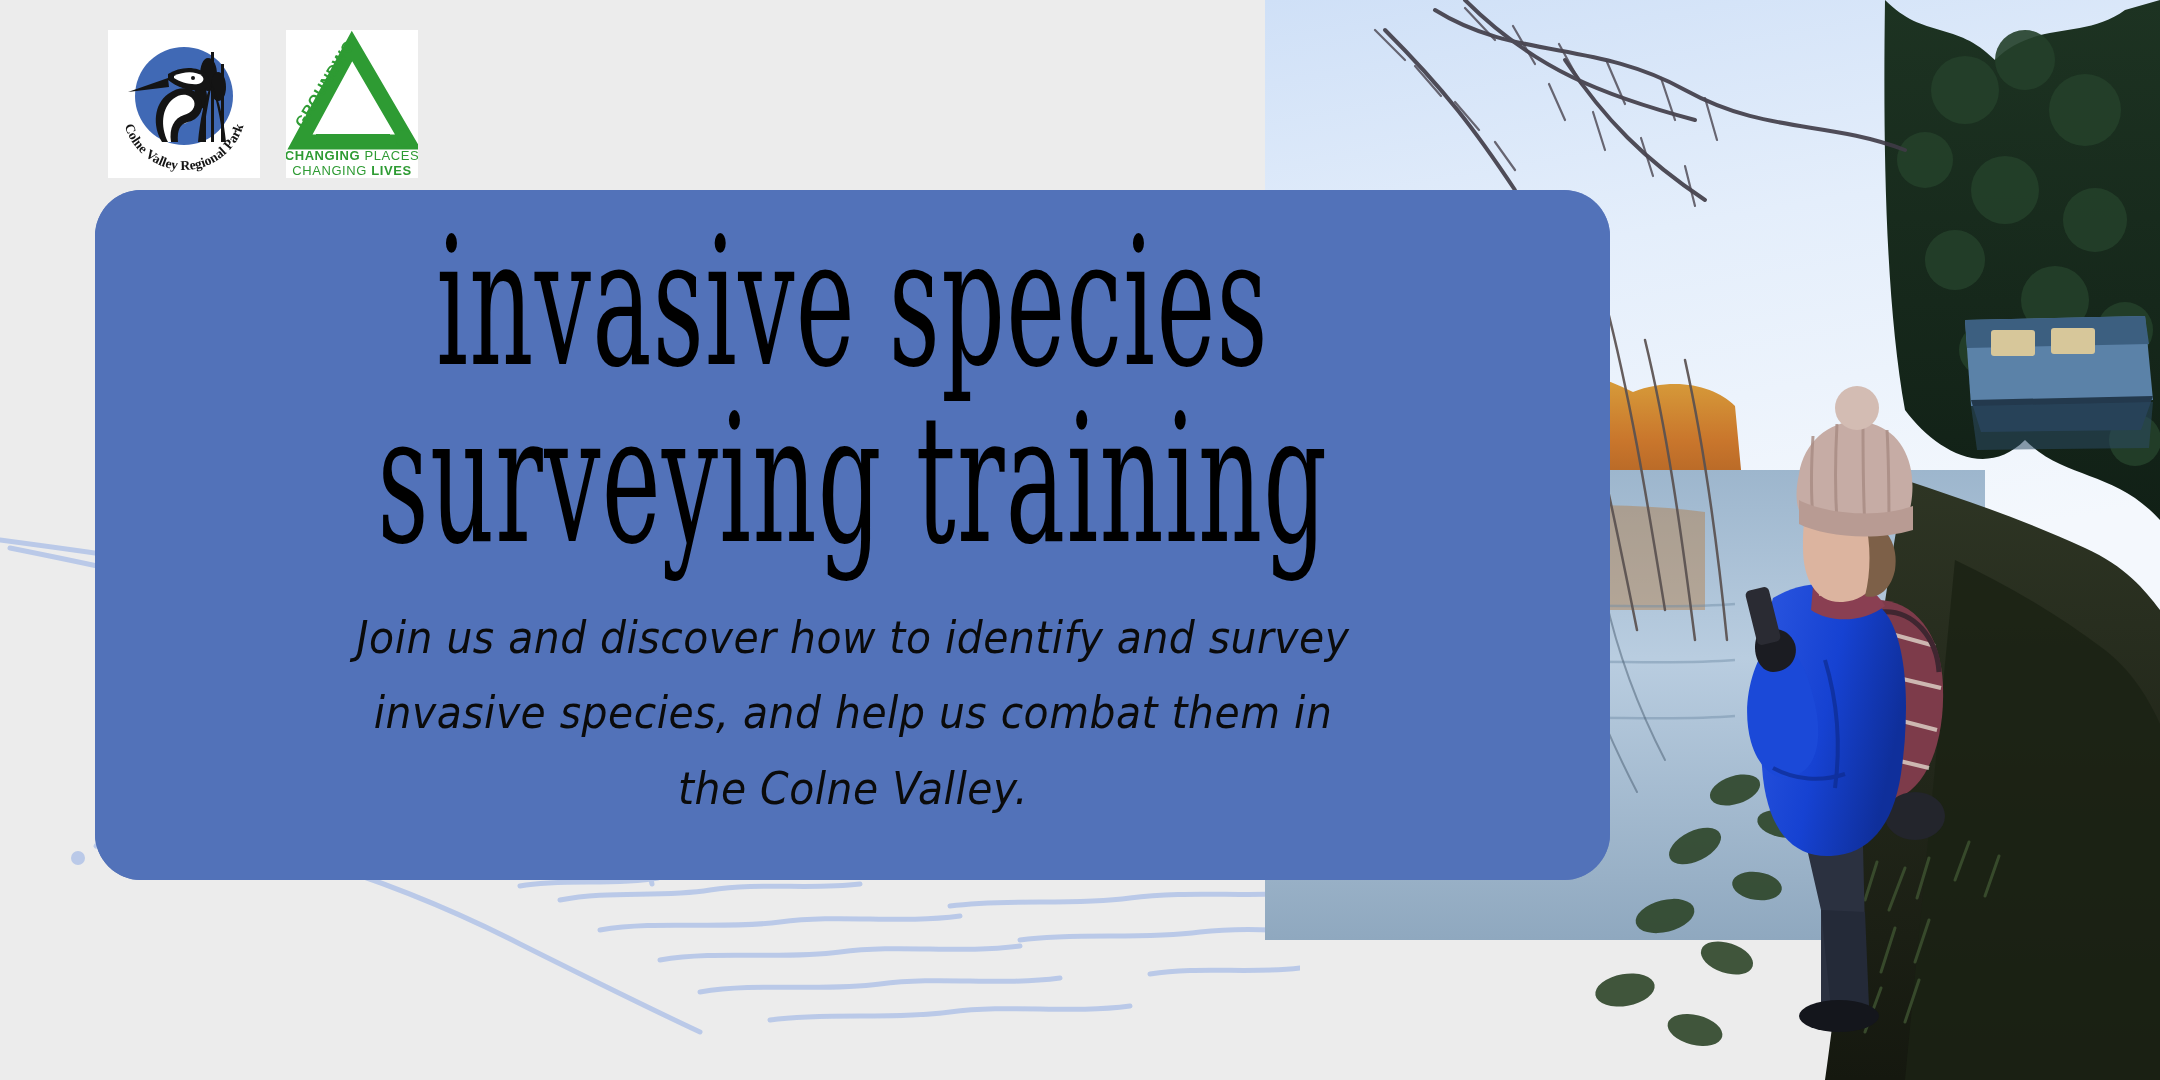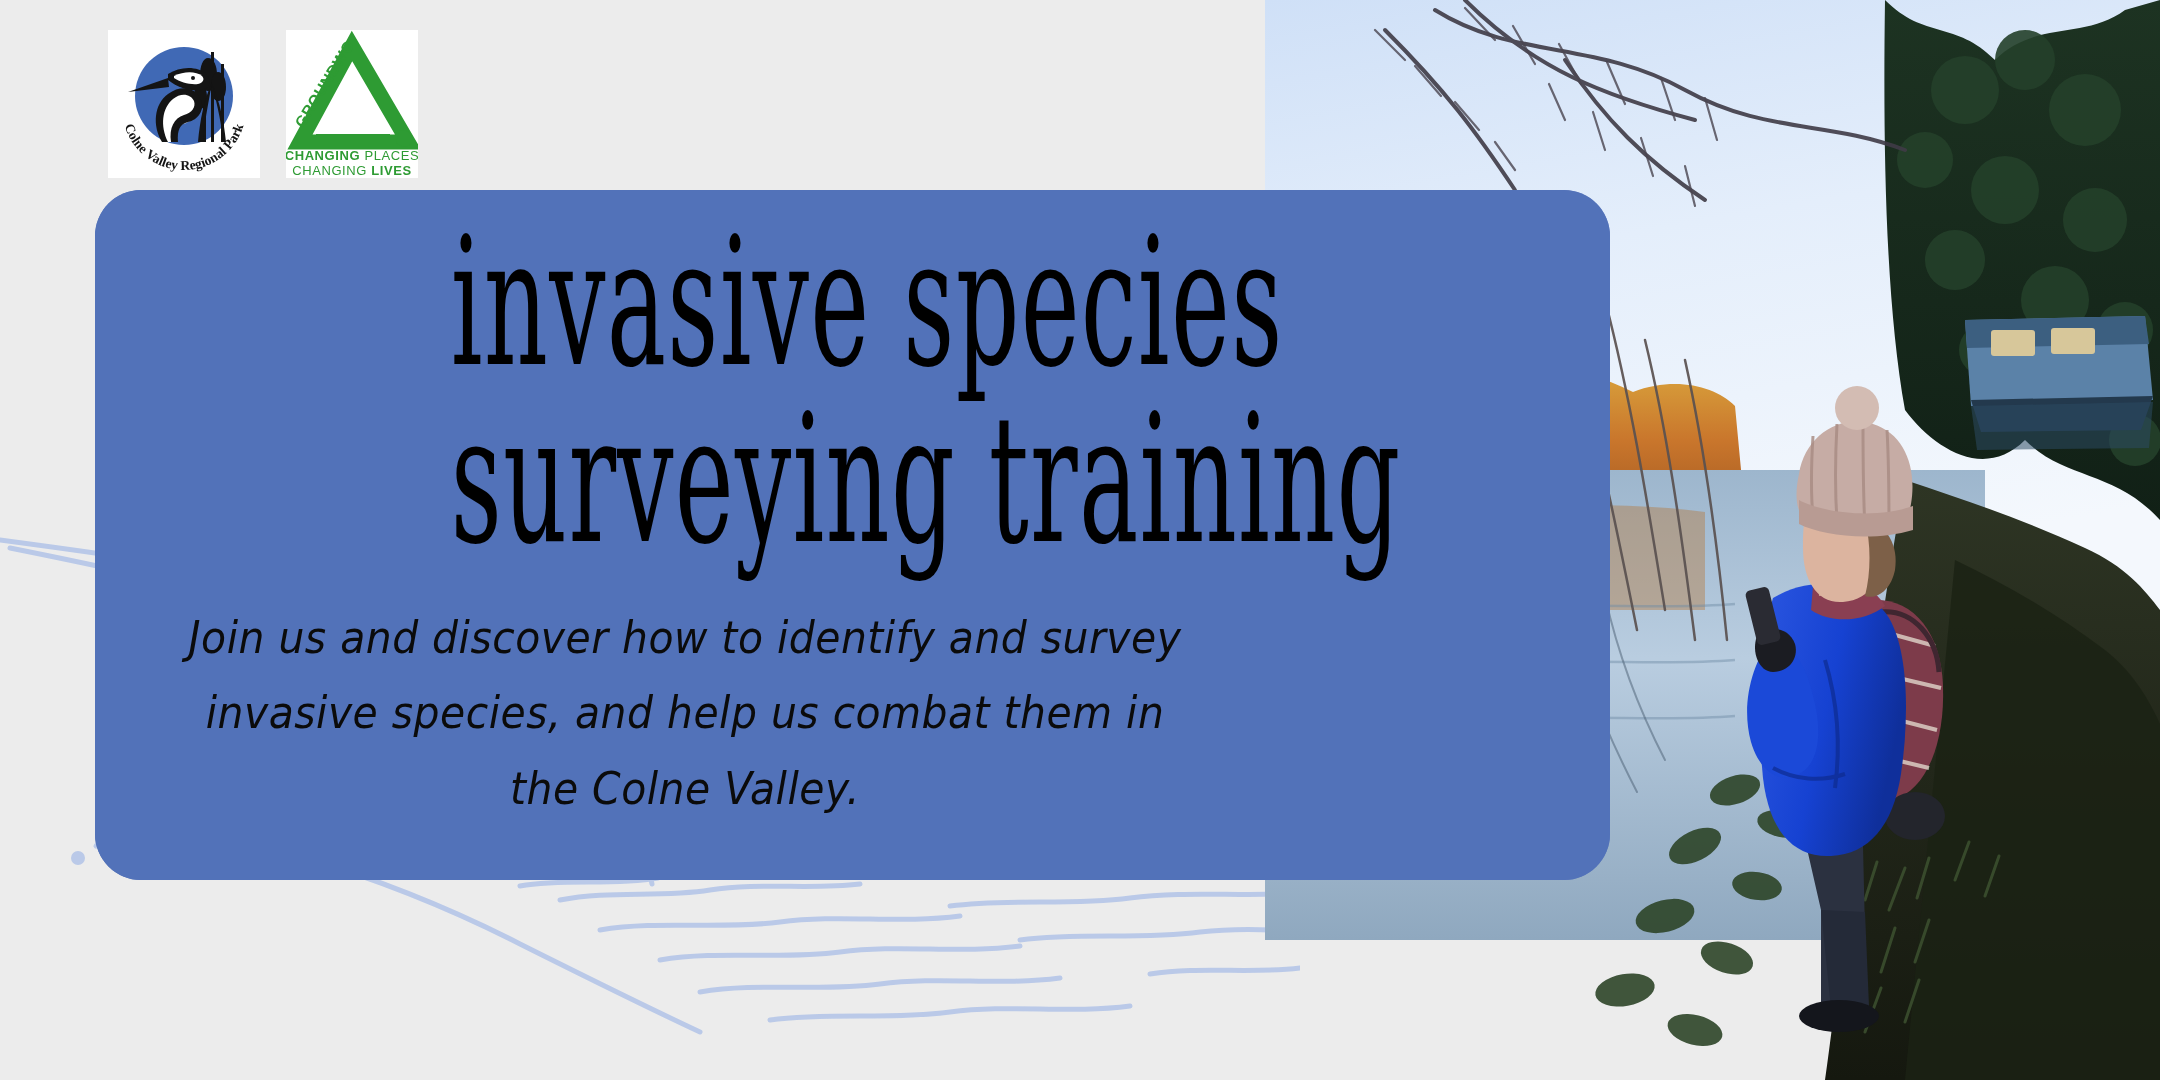--- a/index.html
+++ b/index.html
@@ -52,21 +52,21 @@
   }
   .panel-glass {
     position:absolute; left:1170px; top:0;
     width:345px; height:100%;
     background:rgba(82,114,185,0.80);
   }
   .panel-inner {
     position:absolute; left:0; top:0;
     width:100%; height:100%;
     display:flex; flex-direction:column;
-    justify-content:flex-start;
+    align-items:center; justify-content:flex-start;
     padding:24px 40px 30px 40px;
   }
 
   
   .headline {
     font-family:"DejaVu Serif", serif;
     color:#000;
     text-align:center;
     line-height:0.96;
     letter-spacing:0.012em;

